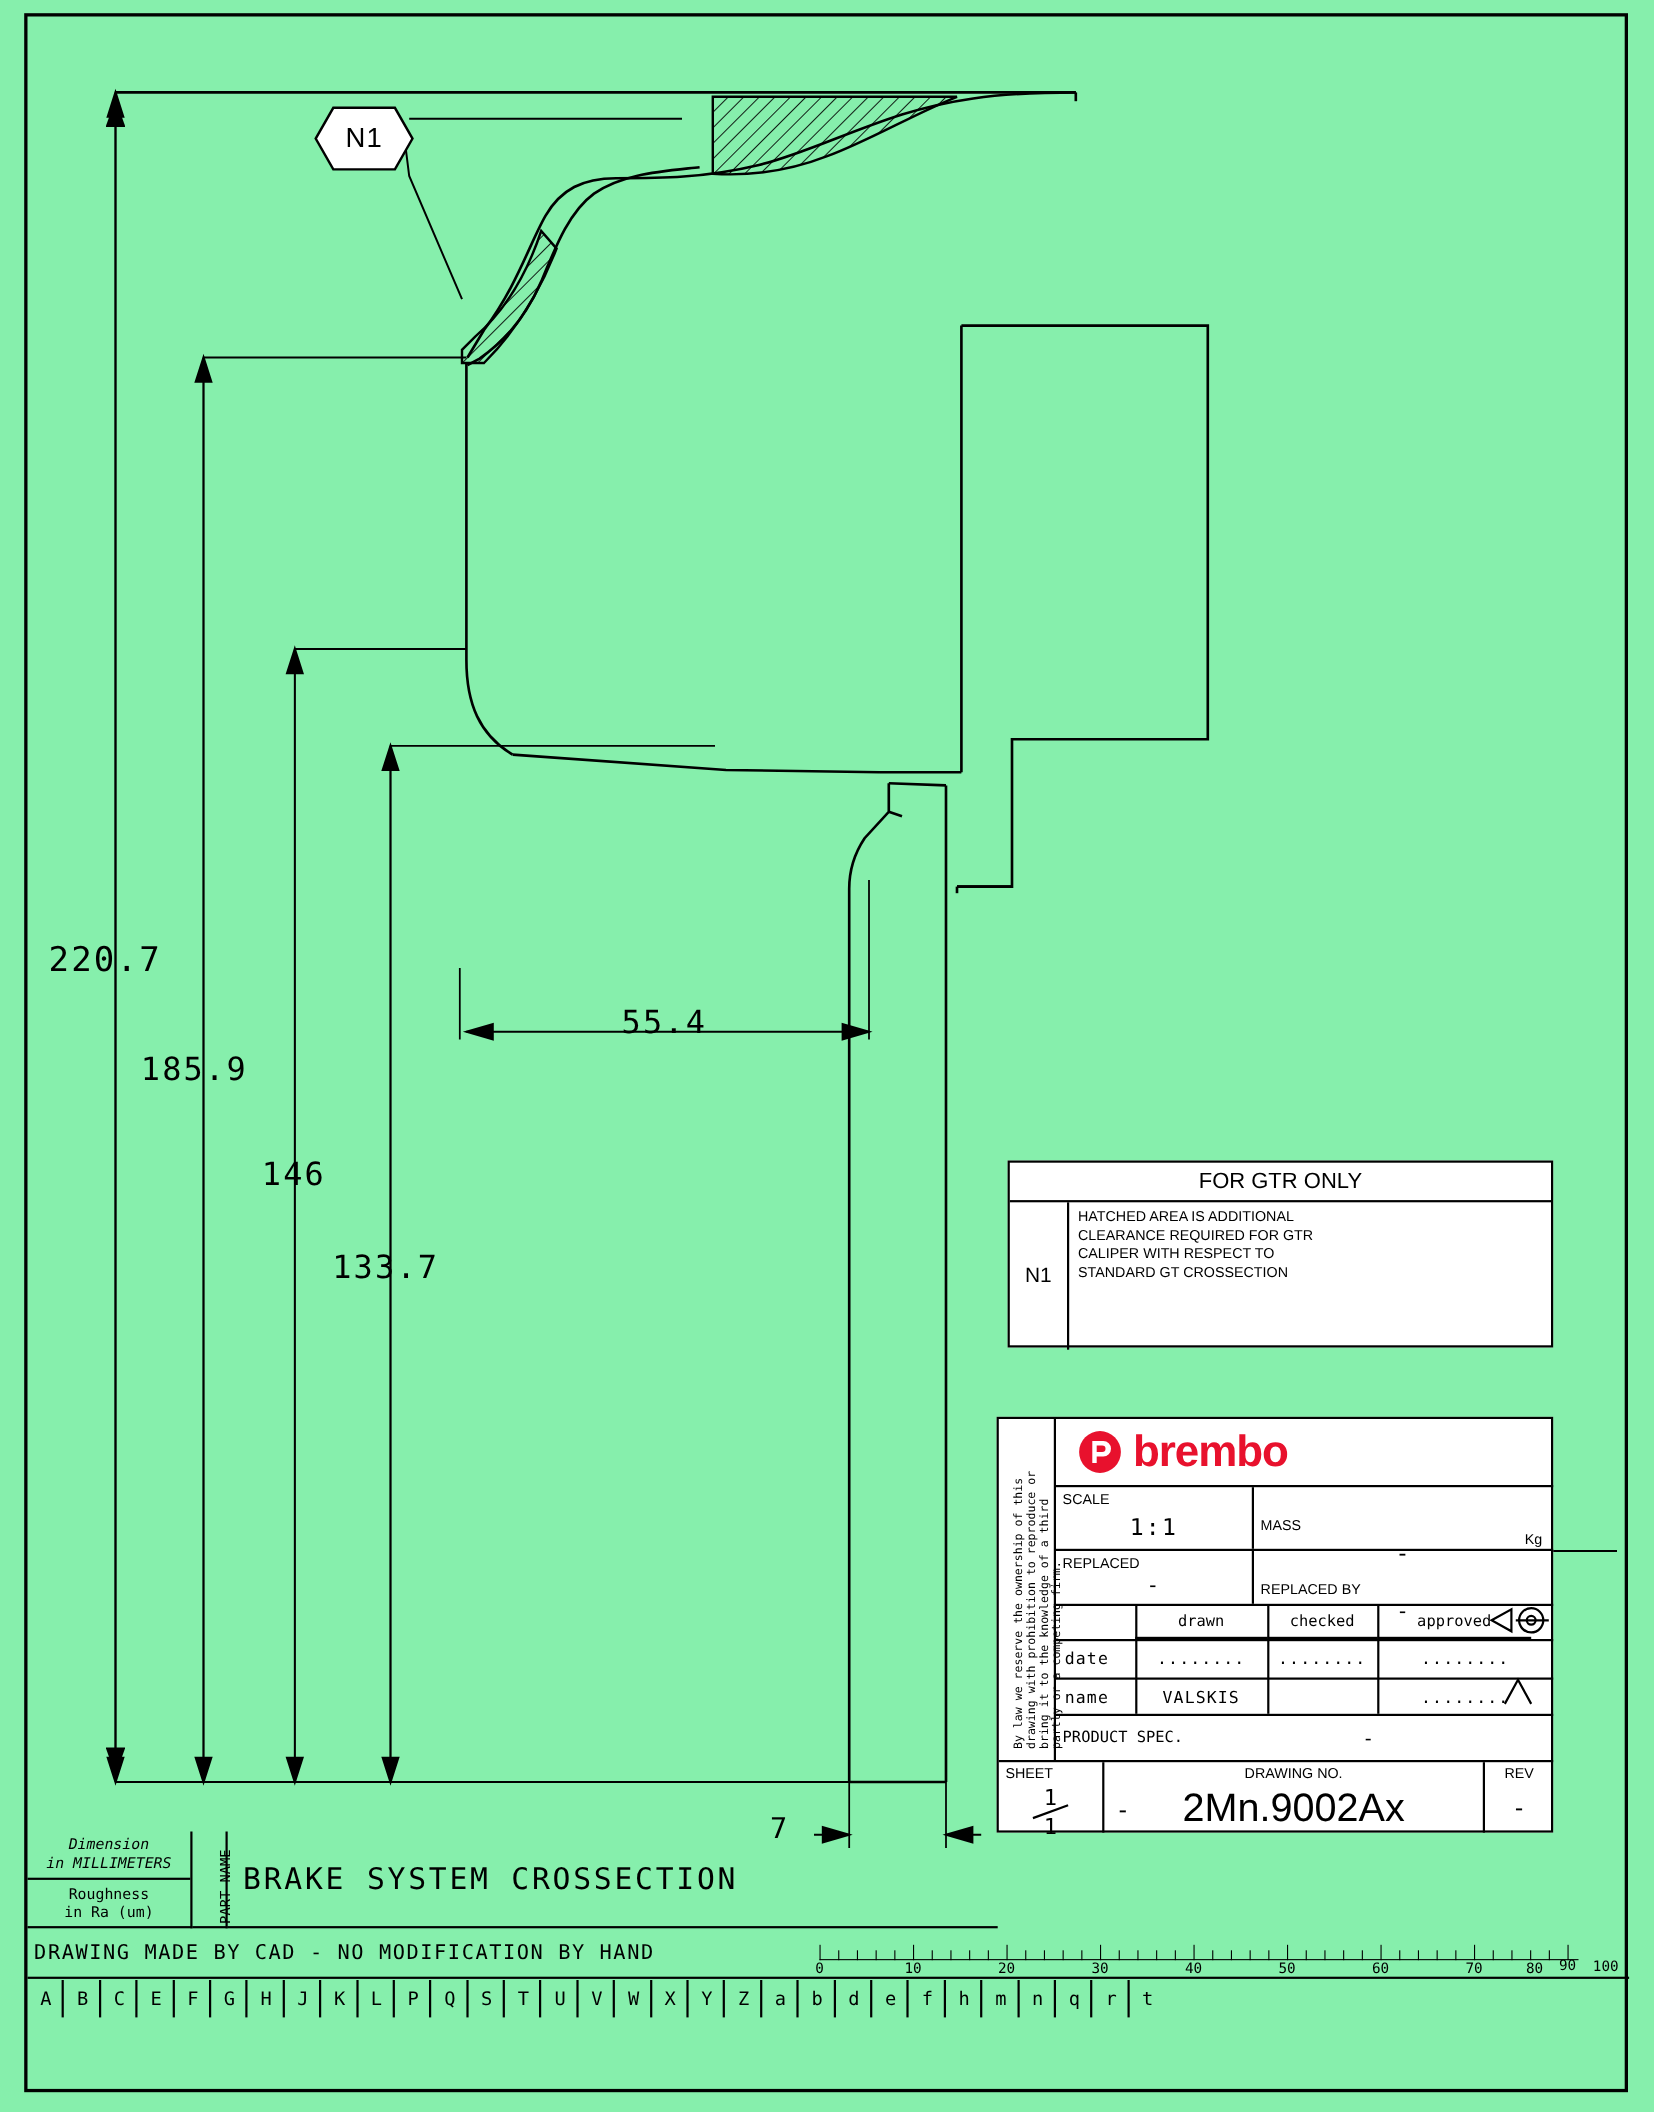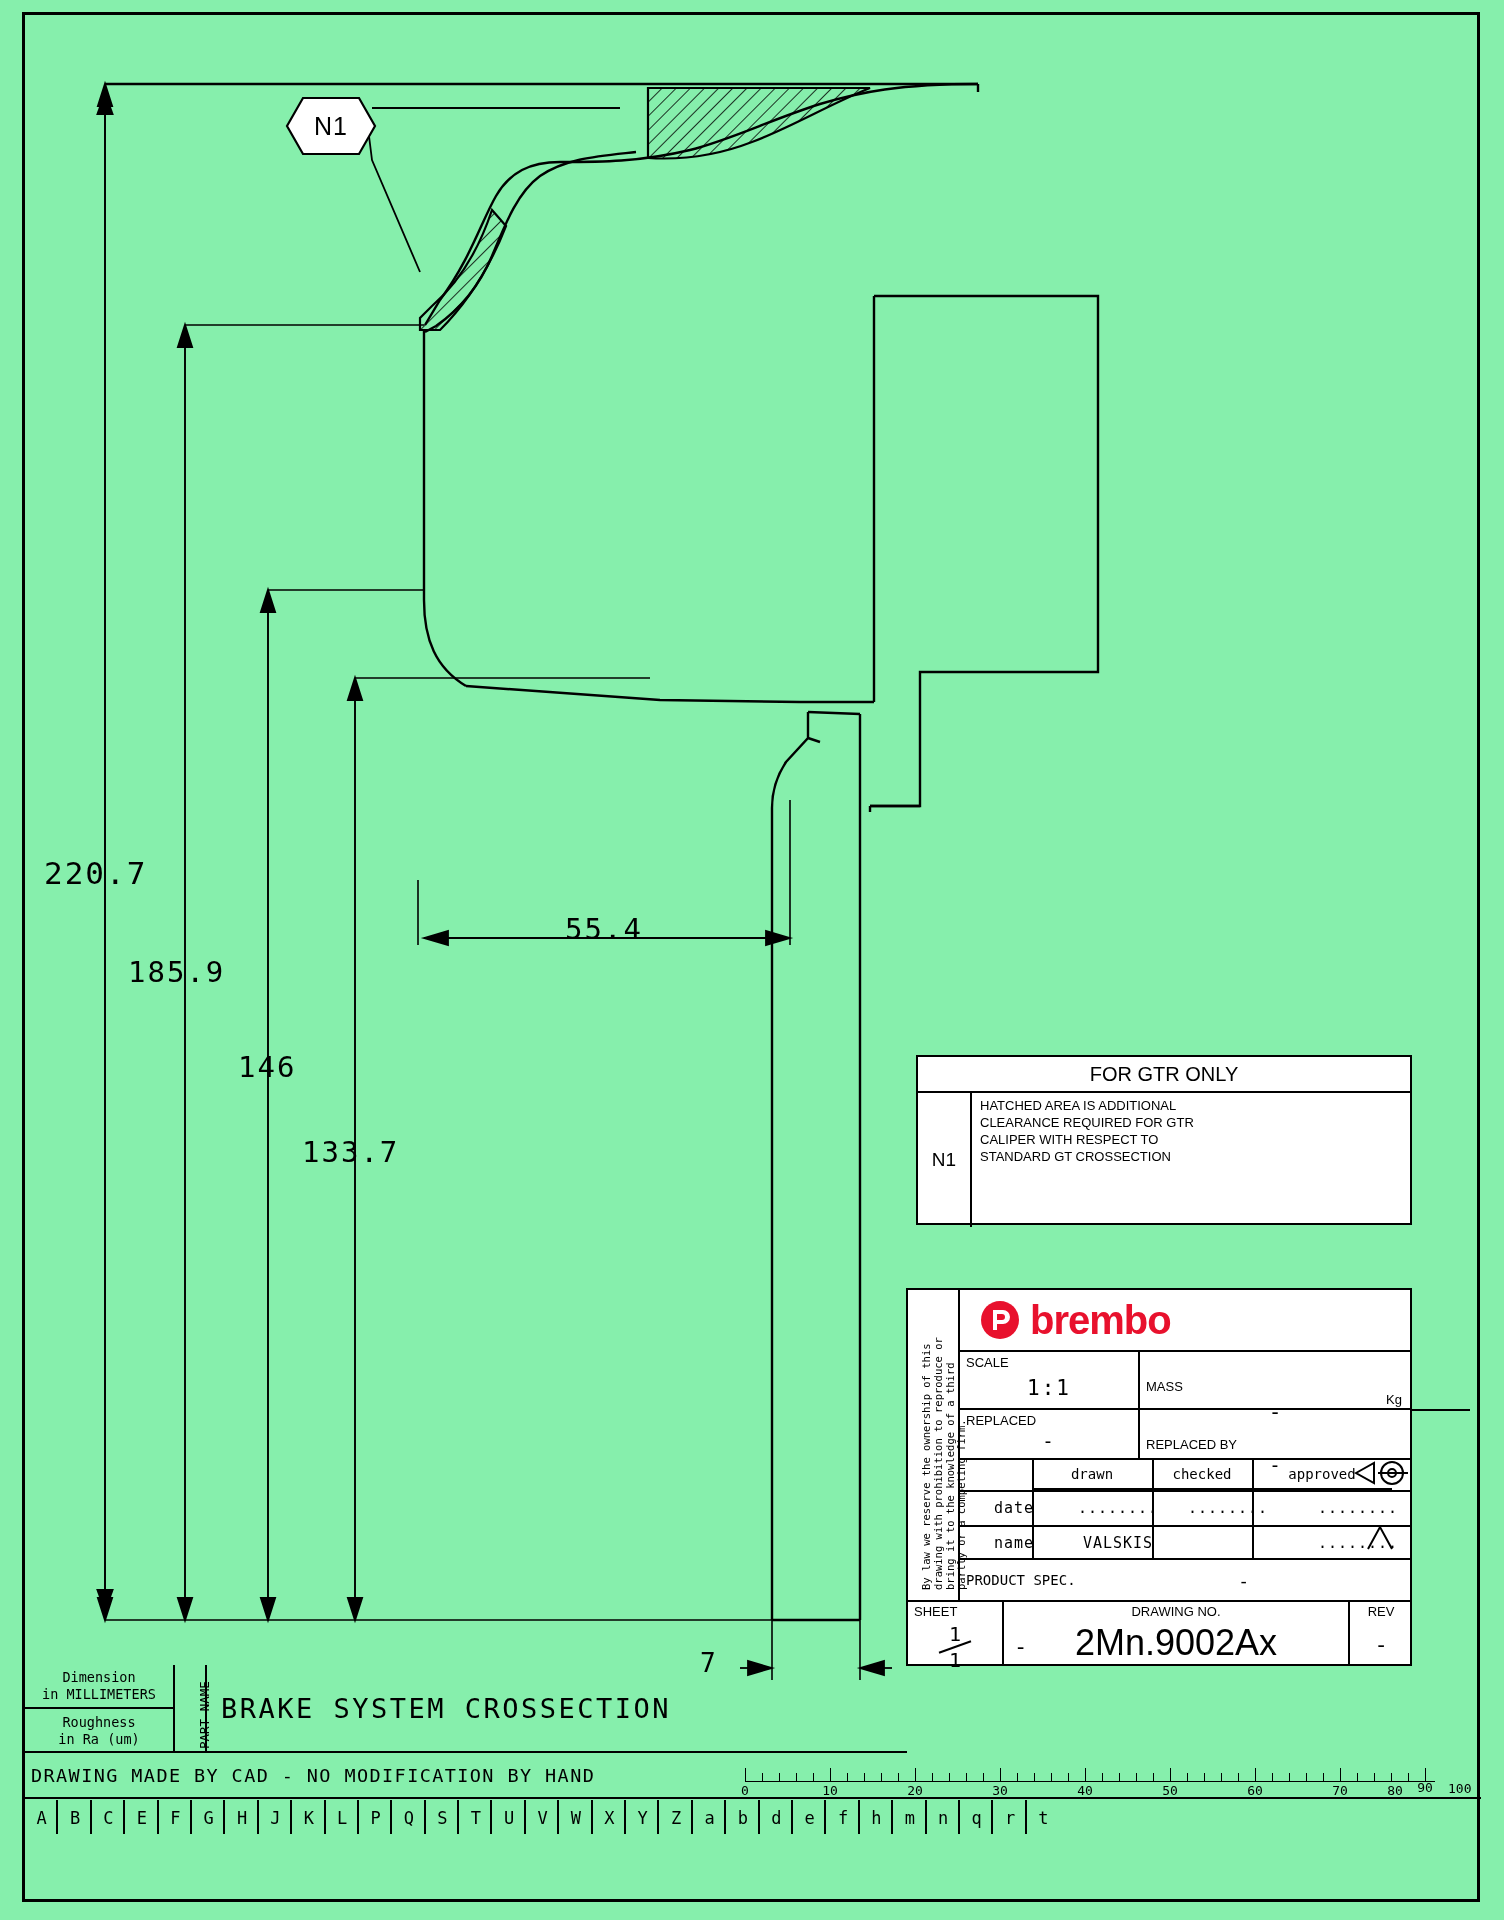--- a/index.html
+++ b/index.html
@@ -35,40 +35,40 @@
   .cellB{flex:1;position:relative;margin-top:24px;}
   .ctag{position:absolute;left:6px;top:3px;font-size:13px;font-family:"Liberation Sans",sans-serif;}
   .cval{position:absolute;left:0;right:0;top:24px;text-align:center;font-size:21px;font-family:"DejaVu Sans Mono",monospace;letter-spacing:2px;}
   .kgu{position:absolute;right:10px;bottom:1px;font-size:13px;font-family:"Liberation Sans",sans-serif;}
 
   .row3{position:absolute;left:52px;top:120px;width:452px;height:50px;border-bottom:2px solid #000;box-sizing:border-box;display:flex;}
   .row3 .cval{top:20px;font-size:19px;}
 
   .grid{position:absolute;left:52px;top:170px;width:452px;height:100px;border-bottom:2px solid #000;box-sizing:border-box;}
   .grid .gh{position:absolute;top:0;height:30px;border-bottom:2px solid #000;box-sizing:border-box;display:flex;align-items:center;justify-content:center;font-size:14px;font-family:"DejaVu Sans Mono",monospace;}
-  .grid .gc{position:absolute;height:35px;display:flex;align-items:center;justify-content:center;font-size:15px;font-family:"DejaVu Sans Mono",monospace;letter-spacing:1px;margin-left:26px;}
+  .grid .gc{position:absolute;height:35px;display:flex;align-items:center;justify-content:center;font-size:15px;font-family:"DejaVu Sans Mono",monospace;letter-spacing:1px;}
   .grid .vline{position:absolute;top:0;bottom:0;width:0;border-left:2px solid #000;}
   .grid .hline{position:absolute;left:0;right:0;height:0;border-top:2px solid #000;}
 
   .prodspec{position:absolute;left:52px;top:270px;width:452px;height:40px;box-sizing:border-box;display:flex;align-items:center;}
   .prodspec .lbl{font-size:14px;font-family:"DejaVu Sans Mono",monospace;padding-left:6px;}
   .prodspec .val{flex:1;text-align:center;font-size:18px;}
 
   .sheetrow{position:absolute;left:0;top:310px;width:504px;height:66px;border-top:2px solid #000;box-sizing:border-box;display:flex;}
   .sh-c1{width:96px;border-right:2px solid #000;box-sizing:border-box;position:relative;}
   .sh-c2{flex:1;border-right:2px solid #000;box-sizing:border-box;position:relative;}
   .sh-c3{width:62px;position:relative;}
   .sh-tag{position:absolute;left:6px;top:2px;font-size:13px;font-family:"Liberation Sans",sans-serif;}
 
   .symbox{position:absolute;left:1352px;top:1453px;width:60px;height:125px;}
 
   
   .blk-dim{position:absolute;left:25px;top:1665px;width:150px;height:88px;box-sizing:border-box;border-right:2px solid #000;border-bottom:2px solid #000;}
   .blk-dim .half{height:44px;display:flex;flex-direction:column;align-items:center;justify-content:center;font-size:13.5px;font-family:"DejaVu Sans Mono",monospace;line-height:1.25;}
-  .blk-dim .half.top{border-bottom:2px solid #000;box-sizing:border-box;}
+  .blk-dim .half.top{border-bottom:2px solid #000;box-sizing:border-box;font-style:italic;}
   .blk-part{position:absolute;left:175px;top:1665px;width:32px;height:88px;border-right:2px solid #000;box-sizing:border-box;border-bottom:2px solid #000;}
   .blk-part span{position:absolute;left:22px;top:84px;transform-origin:left top;transform:rotate(-90deg);white-space:nowrap;font-size:12.5px;font-family:"DejaVu Sans Mono",monospace;}
   .blk-title{position:absolute;left:207px;top:1665px;width:700px;height:88px;border-bottom:2px solid #000;box-sizing:border-box;display:flex;align-items:center;padding-left:14px;font-size:27px;letter-spacing:2.5px;font-family:"DejaVu Sans Mono",monospace;}
   .blk-cad{position:absolute;left:25px;top:1753px;width:720px;height:44px;display:flex;align-items:center;padding-left:6px;font-size:18.5px;letter-spacing:1.4px;font-family:"DejaVu Sans Mono",monospace;}
 
   .ruler{position:absolute;left:745px;top:1760px;width:690px;height:36px;}
   .ruler .tick{position:absolute;bottom:14px;width:0;border-left:1.5px solid #000;height:9px;}
   .ruler .tick.major{height:14px;}
   .ruler .num{position:absolute;bottom:-2px;font-size:13px;transform:translateX(-50%);font-family:"DejaVu Sans Mono",monospace;}
   .ruler .baseline{position:absolute;left:0;right:0;bottom:14px;border-top:1.5px solid #000;}

